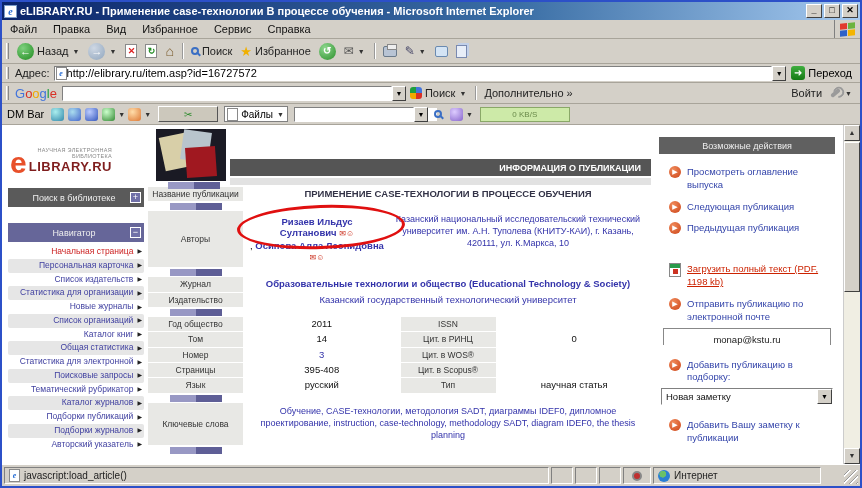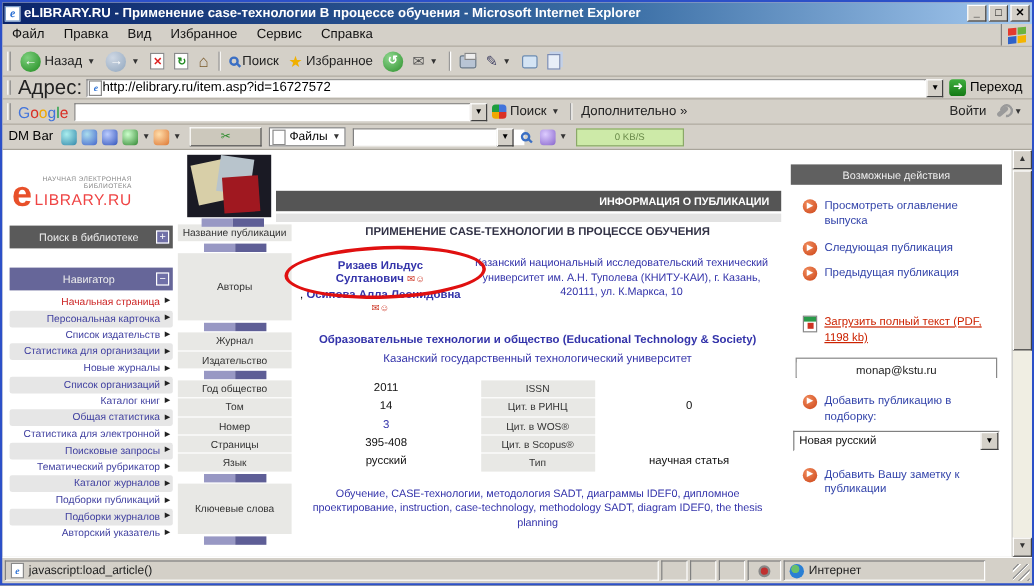--- a/index.html
+++ b/index.html
@@ -42,21 +42,21 @@
   .star { color:#f0b000; font-size:13px; }
   .mailic { color:#555; font-size:12px; }
   .printer { width:14px; height:11px; background:#b8c4d4; border:1px solid #6a7florida; border:1px solid #6a7a8a; border-radius:2px; position:relative; flex:none; }
   .printer::before { content:""; position:absolute; left:3px; top:-3px; width:8px; height:4px; background:#eee; border:1px solid #888; }
   .editic { font-size:12px; color:#446; }
   .msgic { width:13px; height:11px; background:#d4e4f4; border:1px solid #6a8ab0; border-radius:2px; flex:none; }
   .copyic { width:11px; height:13px; background:#e8eef8; border:1px solid #7a8ab0; box-shadow:2px -2px 0 #c2d0e8; flex:none; }
 
   
   .addressbar { height:19px; }
-  .addrlabel { font-size:17px; color:#222; margin:0 4px 0 2px; }
+  .addrlabel { font-size:11px; color:#222; margin:0 4px 0 2px; }
   .addrfield { flex:1; height:15px; background:#fff; border:1px solid; border-color:#808080 #fff #fff #808080; display:flex; align-items:center; padding:0 1px; }
   .addrfield input { border:none; outline:none; flex:1; font-size:11px; font-family:"Liberation Sans",sans-serif; height:13px; }
   .dropbtn { width:14px; height:15px; background:#d4d0c8; border:1px solid; border-color:#fff #404040 #404040 #fff; font-size:7px; text-align:center; line-height:13px; flex:none; }
   .gobtn { display:flex; align-items:center; gap:3px; font-size:11px; padding:0 5px; flex:none; }
   .goic { width:14px; height:14px; background:linear-gradient(#3fae3f,#157a15); border-radius:3px; color:#fff; font-size:10px; line-height:13px; text-align:center; }
 
   
   .googlebar { height:21px; }
   .glogo { font-size:13px; font-weight:normal; margin:0 5px 0 2px; flex:none; }
   .glogo span:nth-child(1){color:#4274dc;} .glogo span:nth-child(2){color:#d93025;}
@@ -79,21 +79,21 @@
 
   
   .content { display:flex; height:339px; background:#fff; position:relative; }
 
   
   .sidebar { width:146px; flex:none; overflow:hidden; padding:14px 4px 0 6px; }
   .elogo { display:flex; align-items:flex-end; margin:8px 0 14px 2px; }
   .elogo .e { font-size:30px; font-weight:bold; color:#e8502a; line-height:22px; margin-right:2px; }
   .elogo .etxt { display:flex; flex-direction:column; align-items:flex-end; }
   .elogo .tiny { font-size:5.5px; color:#888; letter-spacing:.3px; }
-  .elogo .brand { font-size:13px; font-weight:normal; color:#ef4444; letter-spacing:.5px;text-align:right; }
+  .elogo .brand { font-size:13px; font-weight:bold; color:#7f1d1d; letter-spacing:.5px;text-align:right; }
   .shead { height:19px; background:#5a5a5a; color:#eee; font-size:9px; display:flex; align-items:center; padding:0 3px 0 10px; margin-bottom:16px; }
   .shead .lbl { flex:1; text-align:center; }
   .pm { width:11px; height:11px; background:#7070a8; border:1px solid #fff; color:#fff; font-size:9px; line-height:9px; text-align:center; flex:none; }
   .nhead { background:#666699; margin-bottom:3px; }
   .navitem { display:flex; align-items:center; justify-content:flex-end; gap:4px; font-size:8.5px; color:#4040a0; padding:2px 2px; text-align:right; line-height:1.15; }
   .navitem.alt { background:#e6e6e6; border-radius:2px; }
   .navitem .arr { color:#222; font-size:6px; flex:none; }
   .navitem.red { color:#cc2222; }
 
   
@@ -525,29 +525,33 @@
         <span class="txt">Следующая публикация</span>
       </div>
       <div class="act" style="margin-bottom:28px">
         <span class="ic">▶</span>
         <span class="txt">Предыдущая публикация</span>
       </div>
       <div class="act">
         <span class="pdfic"></span>
         <span class="txt red">Загрузить полный текст (PDF, 1198 kb)</span>
       </div>
+      <div class="act" style="margin-bottom:4px">
+        <span class="ic">▶</span>
+        <span class="txt">Отправить публикацию по электронной почте</span>
+      </div>
       <div class="emailbox">
         <input value="monap@kstu.ru" style="">
       </div>
       <div class="act" style="margin-bottom:4px">
         <span class="ic">▶</span>
         <span class="txt">Добавить публикацию в подборку:</span>
       </div>
       <div class="select">
-        <span class="val">Новая русский</span>
+        <span class="val">Новая заметку</span>
         <span class="btn">▼</span>
       </div>
       <div class="act">
         <span class="ic">▶</span>
         <span class="txt">Добавить Вашу заметку к публикации</span>
       </div>
     </div>
 
     <div class="scroll">
       <div class="sbtn">▲</div>

